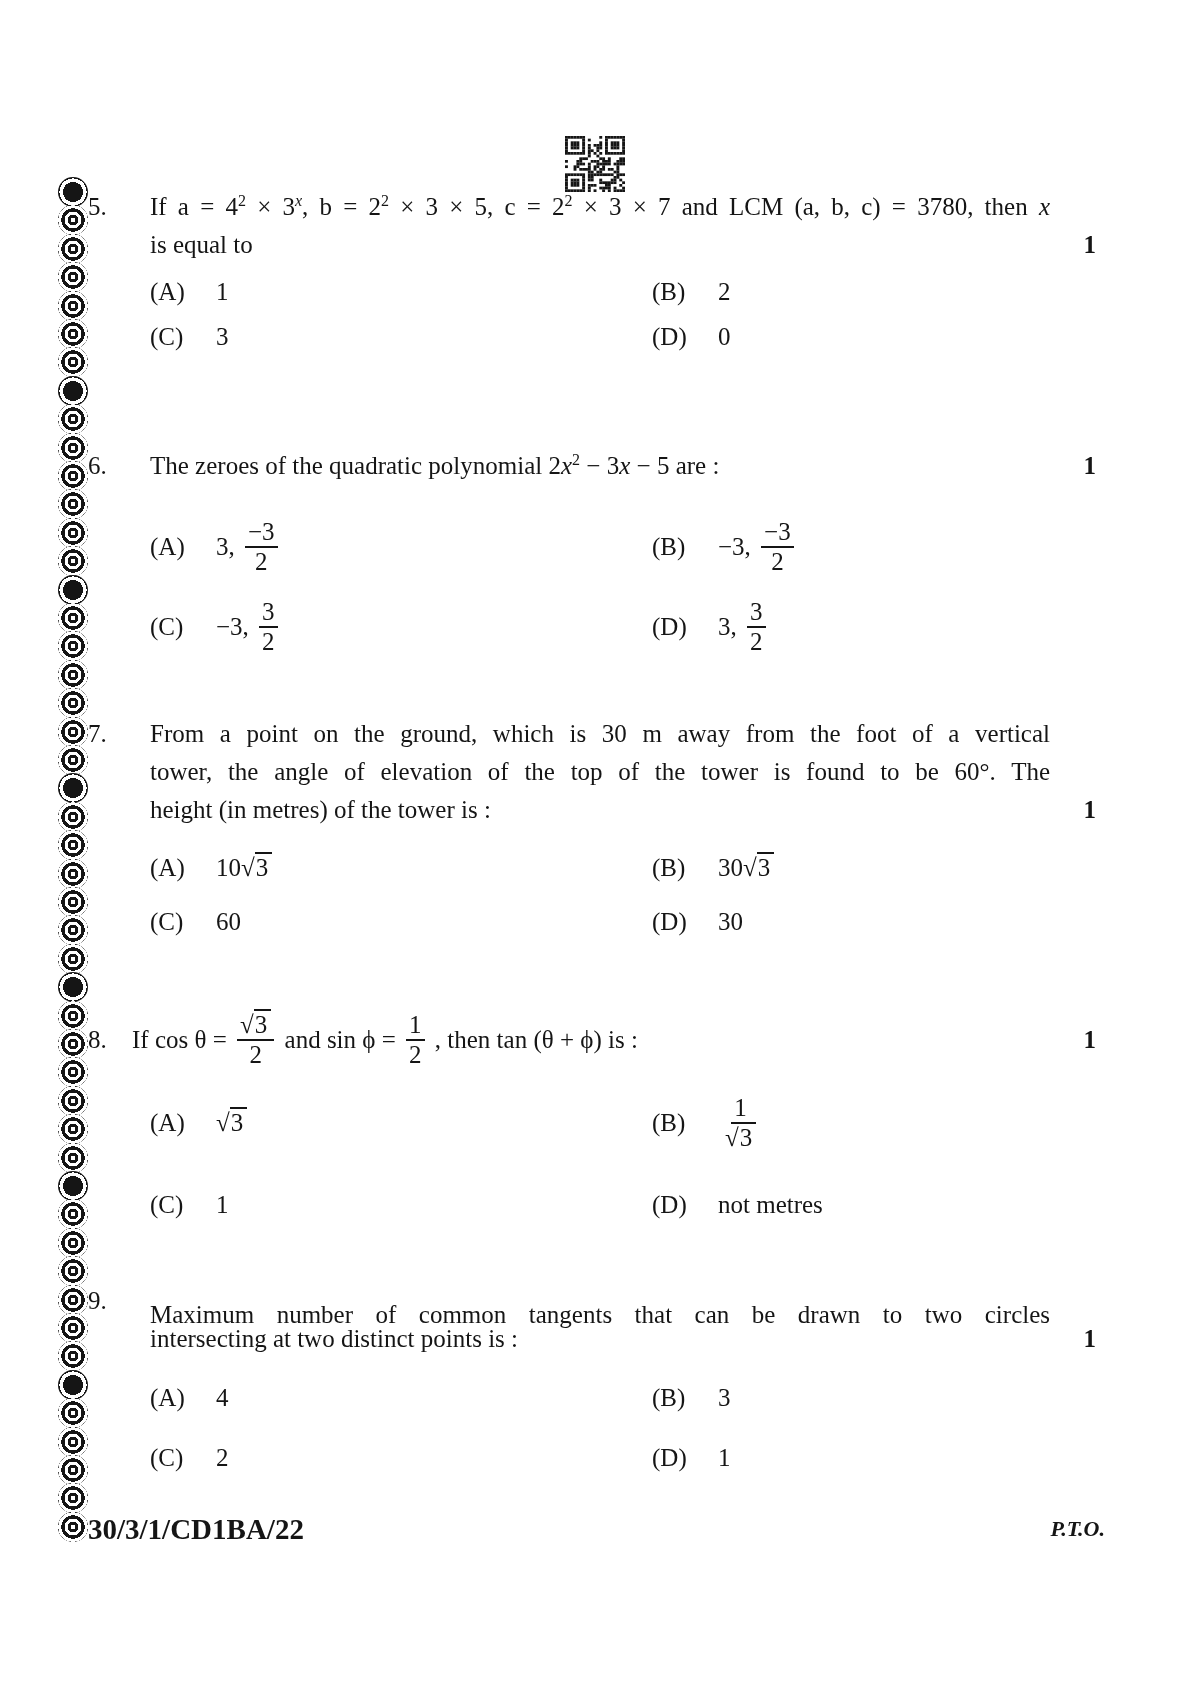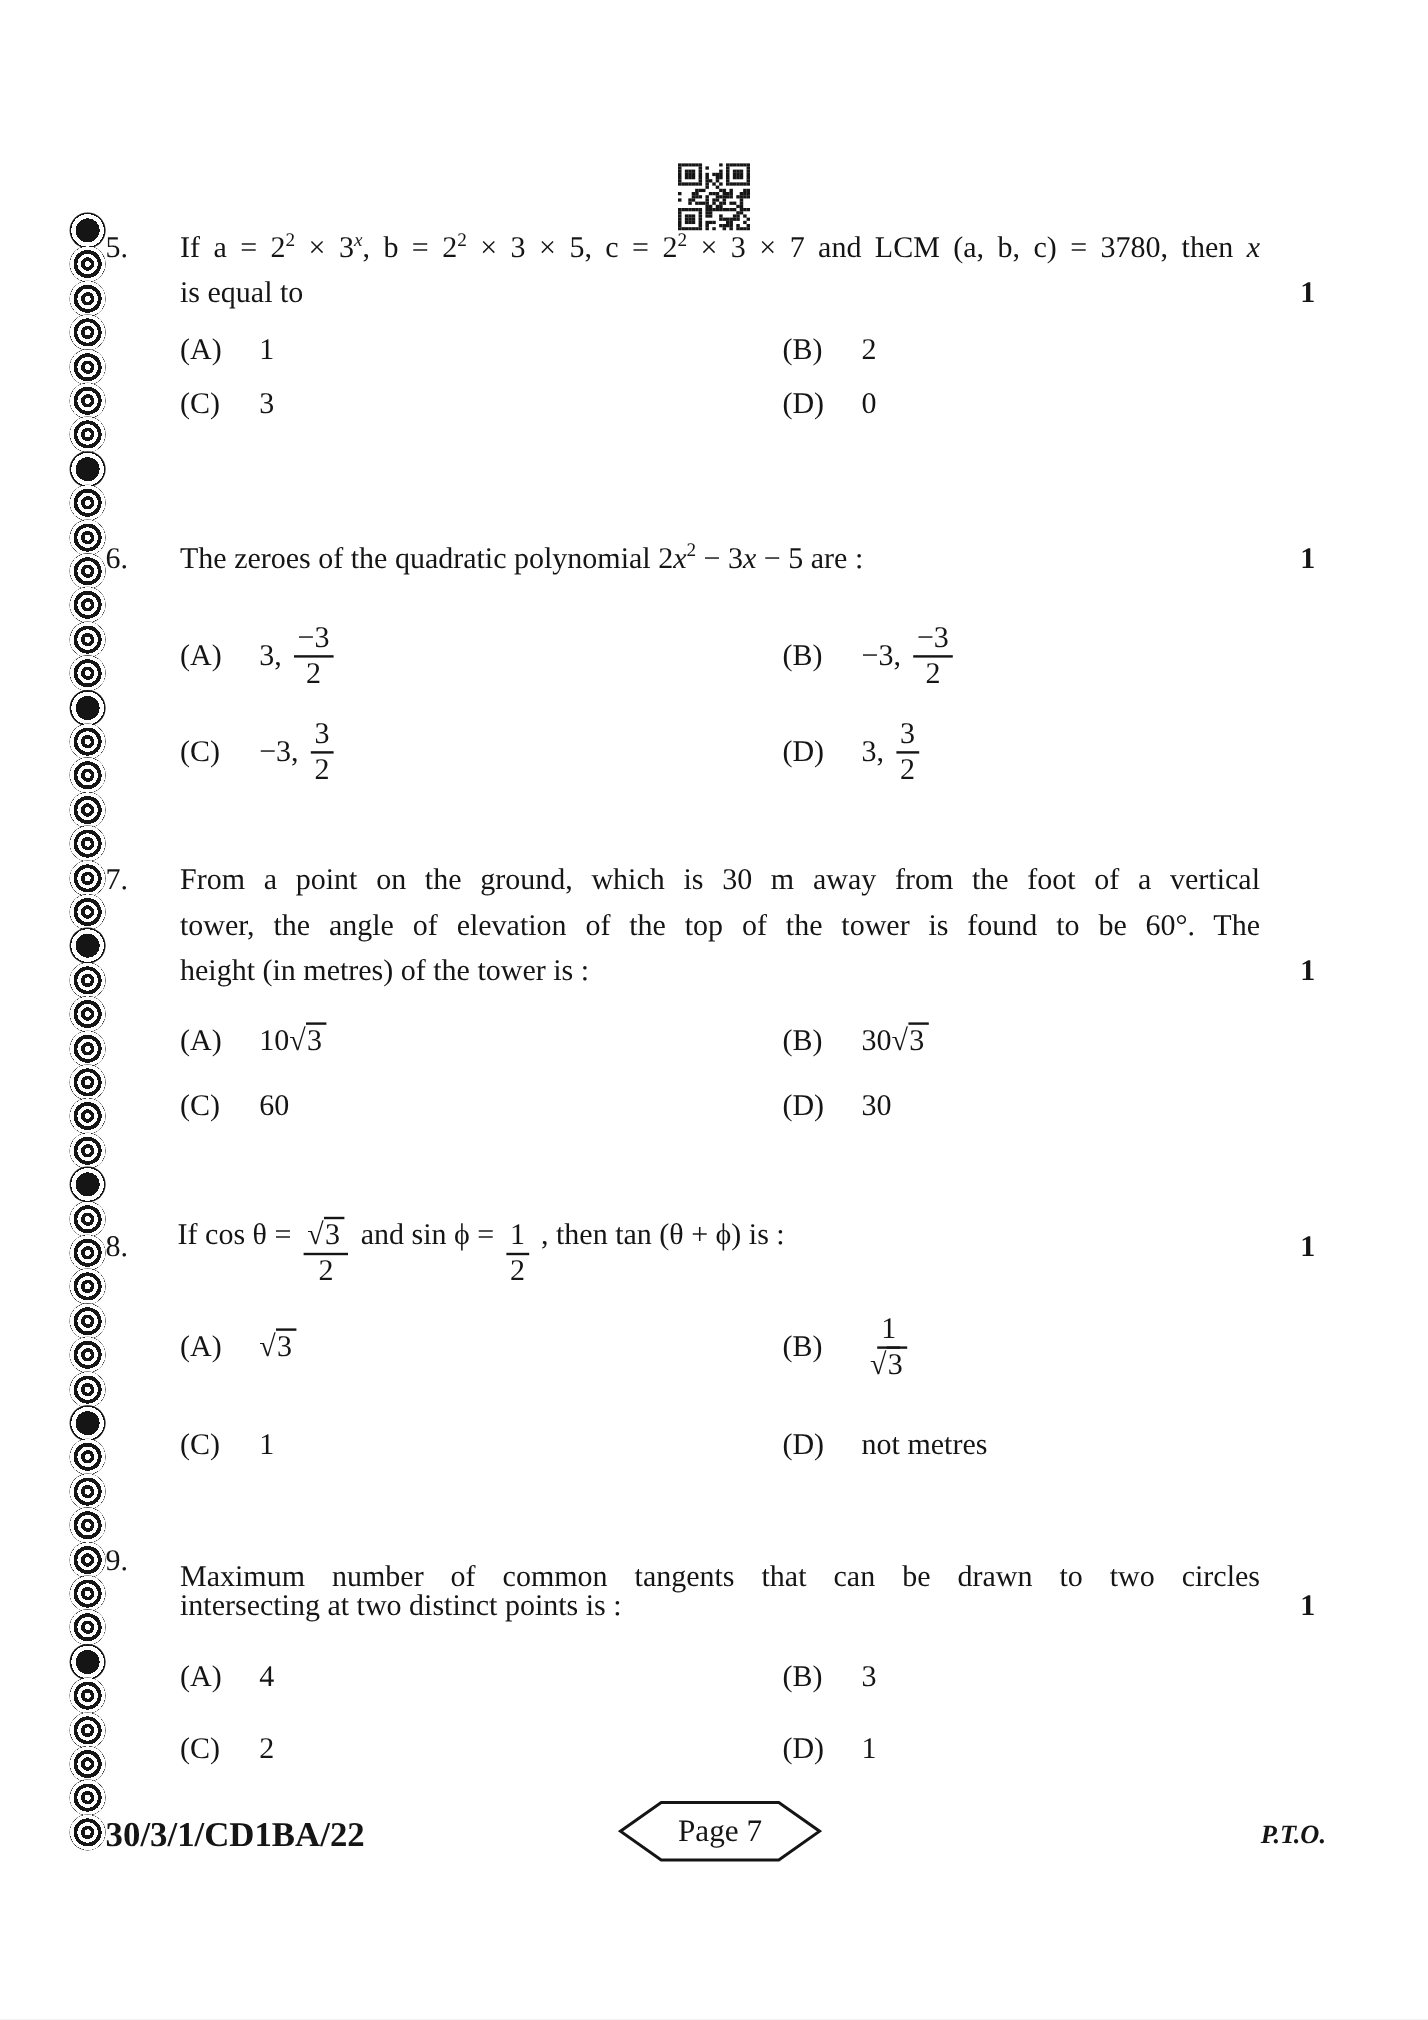--- a/index.html
+++ b/index.html
@@ -33,21 +33,21 @@
   .optrow{position:absolute;left:62px;width:900px;height:38px;}
   .opt{position:absolute;left:0;top:0;bottom:0;display:flex;align-items:center;}
   .opt.col2{left:502px;}
   .olabel{display:inline-block;min-width:66px;}
   .oval,.pre{white-space:pre;}
   .frac{display:inline-flex;flex-direction:column;align-items:center;vertical-align:middle;line-height:1.12;margin:0 4px;}
   .frac .num{border-bottom:2px solid #151515;padding:0 3px;}
   .frac .den{padding:0 3px;}
   .sqrt{white-space:nowrap;}
   .sqrt .rad{border-top:2px solid #151515;padding:0 4px 0 1px;}
-  .mathline{position:absolute;left:60px;display:flex;white-space:pre;margin-top:10px;}
+  .mathline{position:absolute;left:44px;display:flex;align-items:center;white-space:pre;}
   
   .fcode{position:absolute;left:88px;top:1510px;height:38px;line-height:38px;font-weight:700;font-size:29px;}
   .hex{position:absolute;left:515px;top:1499px;width:170px;height:54px;}
   .hex svg{position:absolute;left:0;top:0;}
   .hex .hextext{position:absolute;left:0;top:0;width:100%;height:100%;display:flex;align-items:center;justify-content:center;font-size:26px;}
   .fpto{position:absolute;right:85px;top:1510px;height:38px;line-height:38px;font-weight:700;font-style:italic;font-size:22px;}
 </style>
 </head>
 <body>
 
@@ -330,21 +330,21 @@
         <rect x="17" y="20" width="1.02" height="1.02" fill="#151515"></rect>
         <rect x="18" y="20" width="1.02" height="1.02" fill="#151515"></rect>
         <rect x="19" y="20" width="1.02" height="1.02" fill="#151515"></rect>
         <rect x="20" y="20" width="1.02" height="1.02" fill="#151515"></rect>
       </svg>
     </div>
 
   <section class="q" style="top:188px">
     <div class="qnum">5.</div>
     <div class="qmark" style="top:38px">1</div>
-    <div class="qline just" style="top:0"><span>If a = 2</span><sup>2</sup><span> × 3</span><sup class="it">x</sup><span>, b = 2</span><sup>2</sup><span> × 3 × 5, c = 2</span><sup>2</sup><span> × 3 × 7 and LCM (a, b, c) = 3780, then </span><span class="it">x</span></div>
+    <div class="qline just" style="top:0"><span>If a = 4</span><sup>2</sup><span> × 3</span><sup class="it">x</sup><span>, b = 2</span><sup>2</sup><span> × 3 × 5, c = 2</span><sup>2</sup><span> × 3 × 7 and LCM (a, b, c) = 3780, then </span><span class="it">x</span></div>
     <div class="qline" style="top:38px">is equal to</div>
     <div class="optrow" style="top:85px">
       <div class="opt">
         <span class="olabel">(A)</span>
         <span class="oval">1</span>
       </div>
       <div class="opt col2">
         <span class="olabel">(B)</span>
         <span class="oval">2</span>
       </div>
@@ -485,21 +485,15 @@
         <span class="oval">2</span>
       </div>
       <div class="opt col2">
         <span class="olabel">(D)</span>
         <span class="oval">1</span>
       </div>
     </div>
   </section>
 
   <div class="fcode">30/3/1/CD1BA/22</div>
-  <div class="hex">
-    <svg width="170" height="54" viewBox="0 0 170 54">
-      <polygon points="2,27 36,3 134,3 168,27 134,51 36,51" fill="#ffffff" stroke="#151515" stroke-width="2.5"></polygon>
-    </svg>
-    <span class="hextext">Page 7</span>
-  </div>
   <div class="fpto">P.T.O.</div>
 
 </div>
 
 </body></html>

